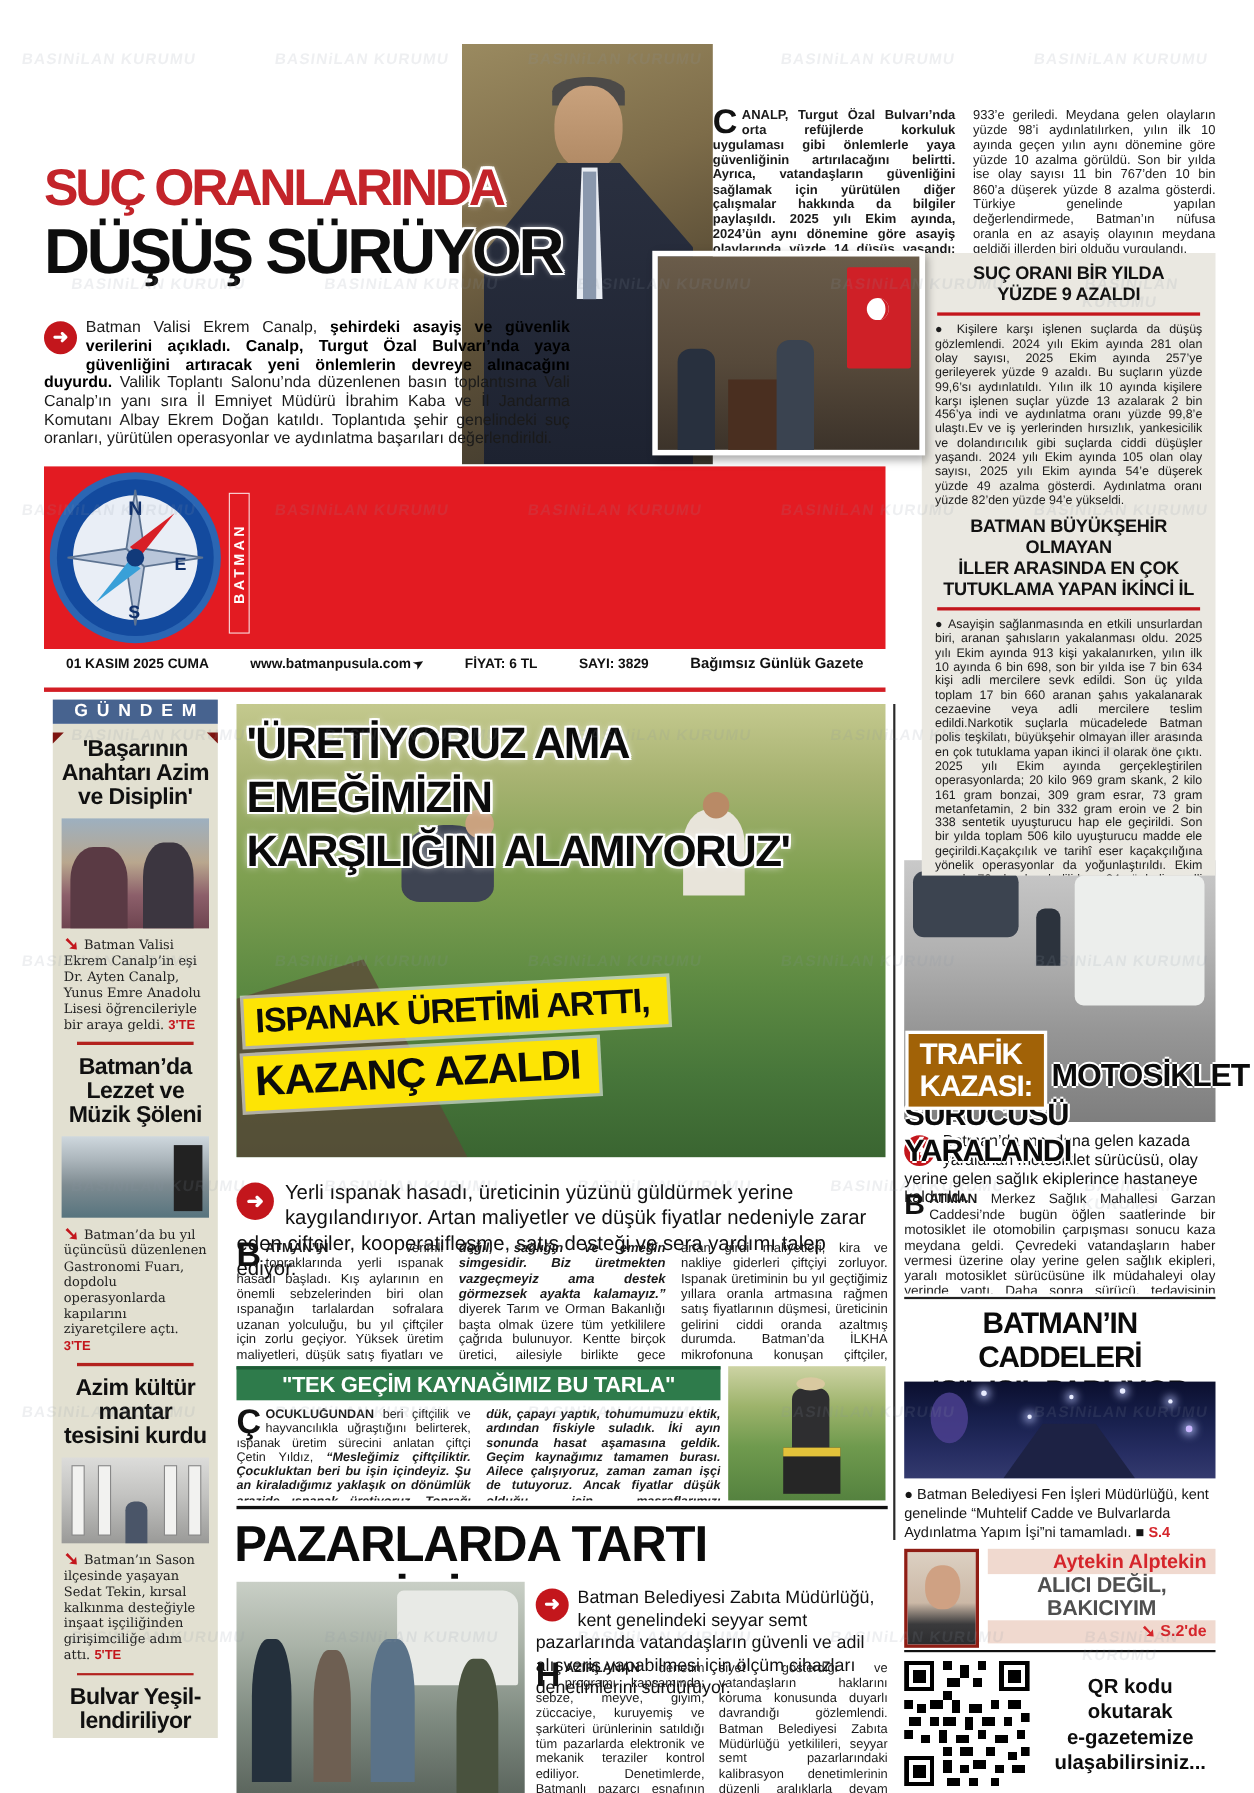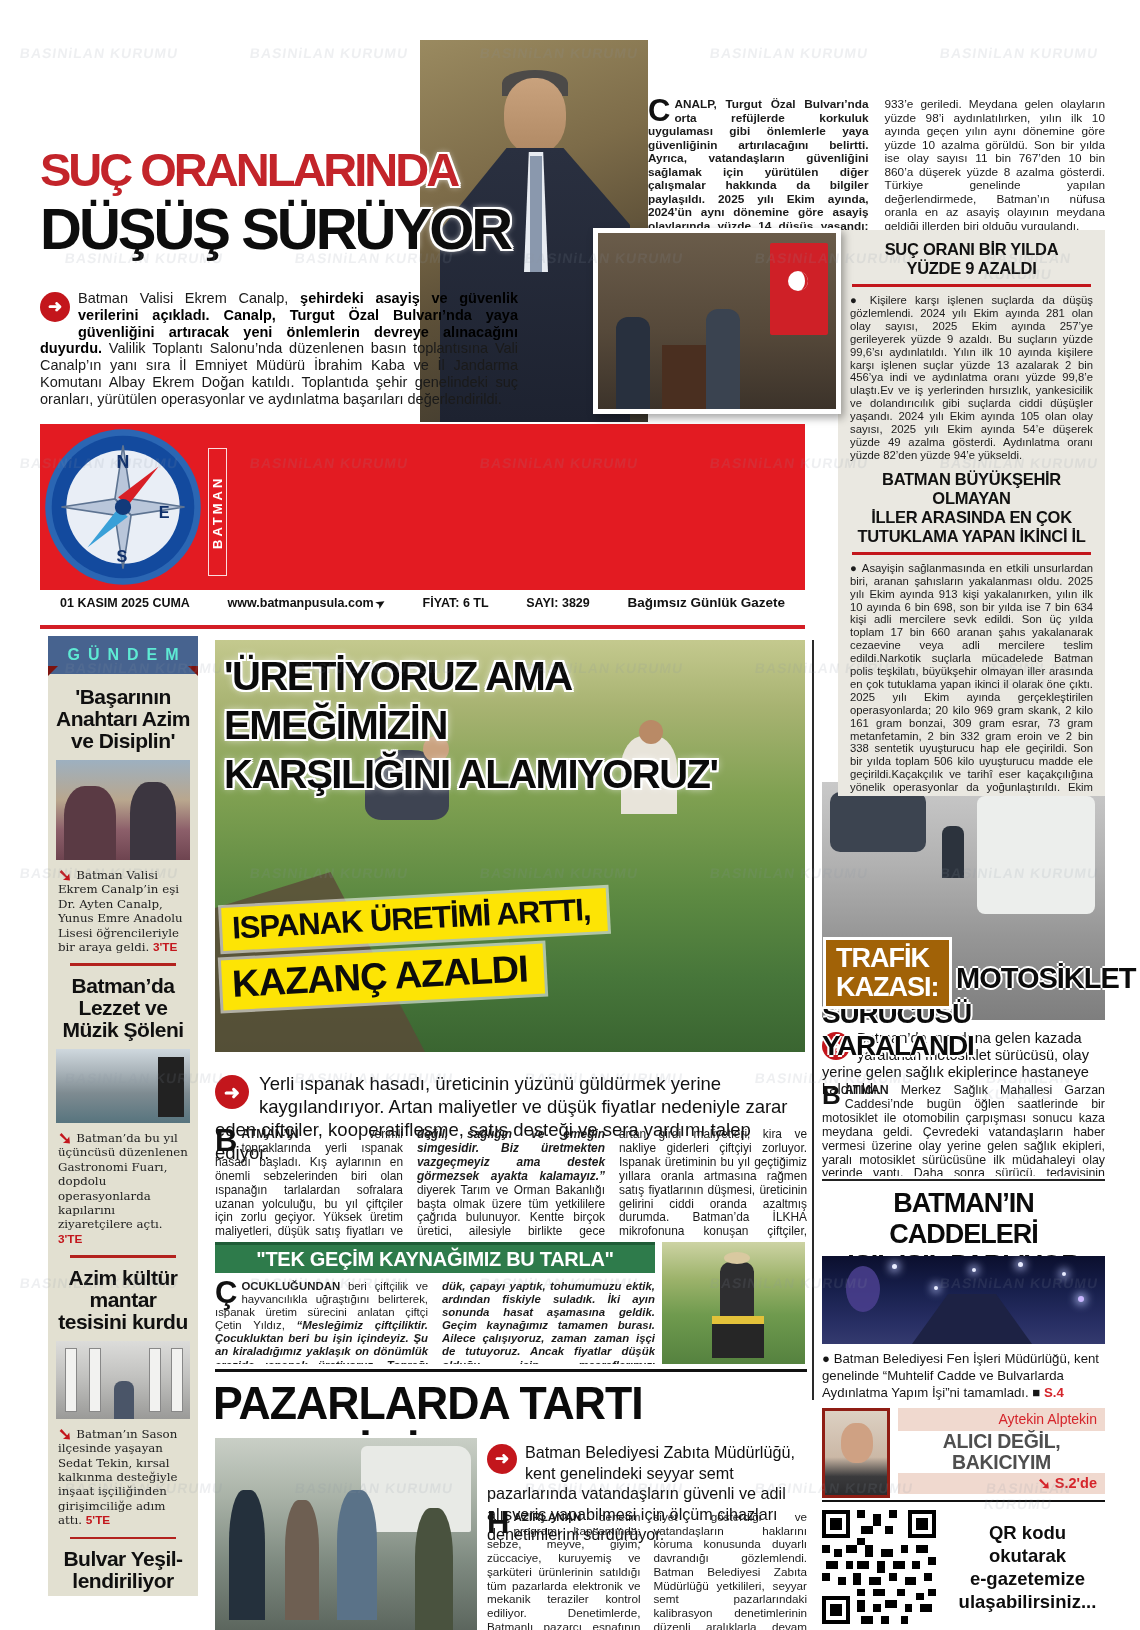--- a/index.html
+++ b/index.html
@@ -60,21 +60,21 @@
       padding:4px 1px;text-align:center;}
   .brand{position:absolute;left:198px;top:8px;width:562px;color:#fff;font-family:"DejaVu Serif",serif;
       font-weight:bold;font-size:132px;line-height:146px;letter-spacing:-5px;text-align:center;}
   .dateline{position:absolute;left:40px;top:595px;width:765px;display:flex;align-items:center;
       justify-content:space-between;font-size:12.5px;font-weight:bold;color:#111;padding:0 20px;box-sizing:border-box;}
   .dateline .tagline{font-size:13.5px;}
   .cursor-icon{display:inline-block;transform:rotate(-32deg);font-size:11px;margin-left:2px;}
   .red-rule{position:absolute;left:40px;top:625px;width:765px;height:4px;background:#d31e25;}
   
   .sidebar{position:absolute;left:48px;top:636px;width:150px;z-index:2;}
-  .gundem-header{height:38px;background:#47638f;color:#5eead4;font-weight:bold;font-size:16px;letter-spacing:8px;
+  .gundem-header{height:22px;background:#47638f;color:#ffffff;font-weight:bold;font-size:16px;letter-spacing:8px;
       display:flex;align-items:center;justify-content:center;padding-left:8px;position:relative;}
   .gundem-header:before,.gundem-header:after{content:"";position:absolute;top:30px;border-style:solid;}
   .gundem-header:before{left:0;border-width:10px 10px 0 0;border-color:#7d1410 transparent transparent transparent;}
   .gundem-header:after{right:0;border-width:0 10px 10px 0;border-color:transparent #7d1410 transparent transparent;}
   .sidebar-body{background:#e2e0d1;height:922px;overflow:hidden;padding:10px 8px 0;box-sizing:border-box;}
   .sb-title{font-weight:bold;font-size:21px;line-height:22px;text-align:center;color:#101010;letter-spacing:-.5px;margin:2px 0 8px;}
   .sb-photo{width:134px;height:100px;margin:0 auto 8px;position:relative;overflow:hidden;}
   .sb-text{font-family:"DejaVu Serif",serif;font-size:11.8px;line-height:14.4px;color:#222;padding:0 2px;}
   .sb-text .arr{color:#c3161c;font-weight:bold;font-size:17px;float:left;margin-right:4px;line-height:14px;}
   .sb-page{color:#c3161c;font-weight:bold;font-family:"Liberation Sans",sans-serif;}
@@ -162,21 +162,21 @@
   .night-photo .tree{position:absolute;left:24px;top:10px;width:34px;height:46px;border-radius:50%;background:#4b3f8f;opacity:.85;}
   .night-photo .road{position:absolute;left:90px;bottom:0;width:120px;height:50px;background:#1d2244;
       clip-path:polygon(30% 0,70% 0,100% 100%,0 100%);}
   .streets-caption{position:absolute;left:822px;top:1350px;width:283px;font-size:13.2px;line-height:17px;color:#151515;}
   .streets-caption .pg{color:#d5252b;font-weight:bold;}
   .columnist{position:absolute;left:822px;top:1408px;width:283px;height:86px;display:flex;}
   .col-photo{width:62px;height:84px;border:3px solid #8f1d14;box-sizing:content-box;flex:0 0 62px;position:relative;
       background:linear-gradient(180deg,#dcd0c2 0%,#cbb8a6 55%,#3a3a3c 78%,#2c2c2e 100%);}
   .col-photo .face{position:absolute;left:16px;top:12px;width:32px;height:40px;border-radius:45%;background:#cfa183;}
   .col-right{flex:1;display:flex;flex-direction:column;margin-left:8px;}
-  .col-name{height:26px;background:#f0d9cf;color:#d5252b;font-weight:normal;font-size:14px;display:flex;
+  .col-name{height:26px;background:#f0d9cf;color:#d5252b;font-weight:bold;font-size:18px;display:flex;
       align-items:center;justify-content:flex-end;padding-right:8px;padding-left:48px;}
   .col-title{flex:1;display:flex;align-items:center;justify-content:center;text-align:center;font-weight:bold;
       font-size:19.5px;line-height:21px;color:#4f4f4f;letter-spacing:-.3px;}
   .col-page{height:24px;background:#f0d9cf;color:#d5252b;font-weight:bold;font-size:14.5px;display:flex;
       align-items:center;justify-content:flex-end;padding-right:8px;gap:4px;}
   .col-page .arr{font-size:16px;}
   .right-rule2{position:absolute;left:822px;top:1500px;width:283px;height:2px;background:#111;}
   .qr-section{position:absolute;left:822px;top:1510px;width:283px;display:flex;gap:14px;align-items:center;}
   .qr-box{width:114px;height:114px;flex:0 0 114px;}
   .qr-text{flex:1;text-align:center;font-weight:bold;font-size:18.5px;line-height:23px;color:#0d0d0d;}

